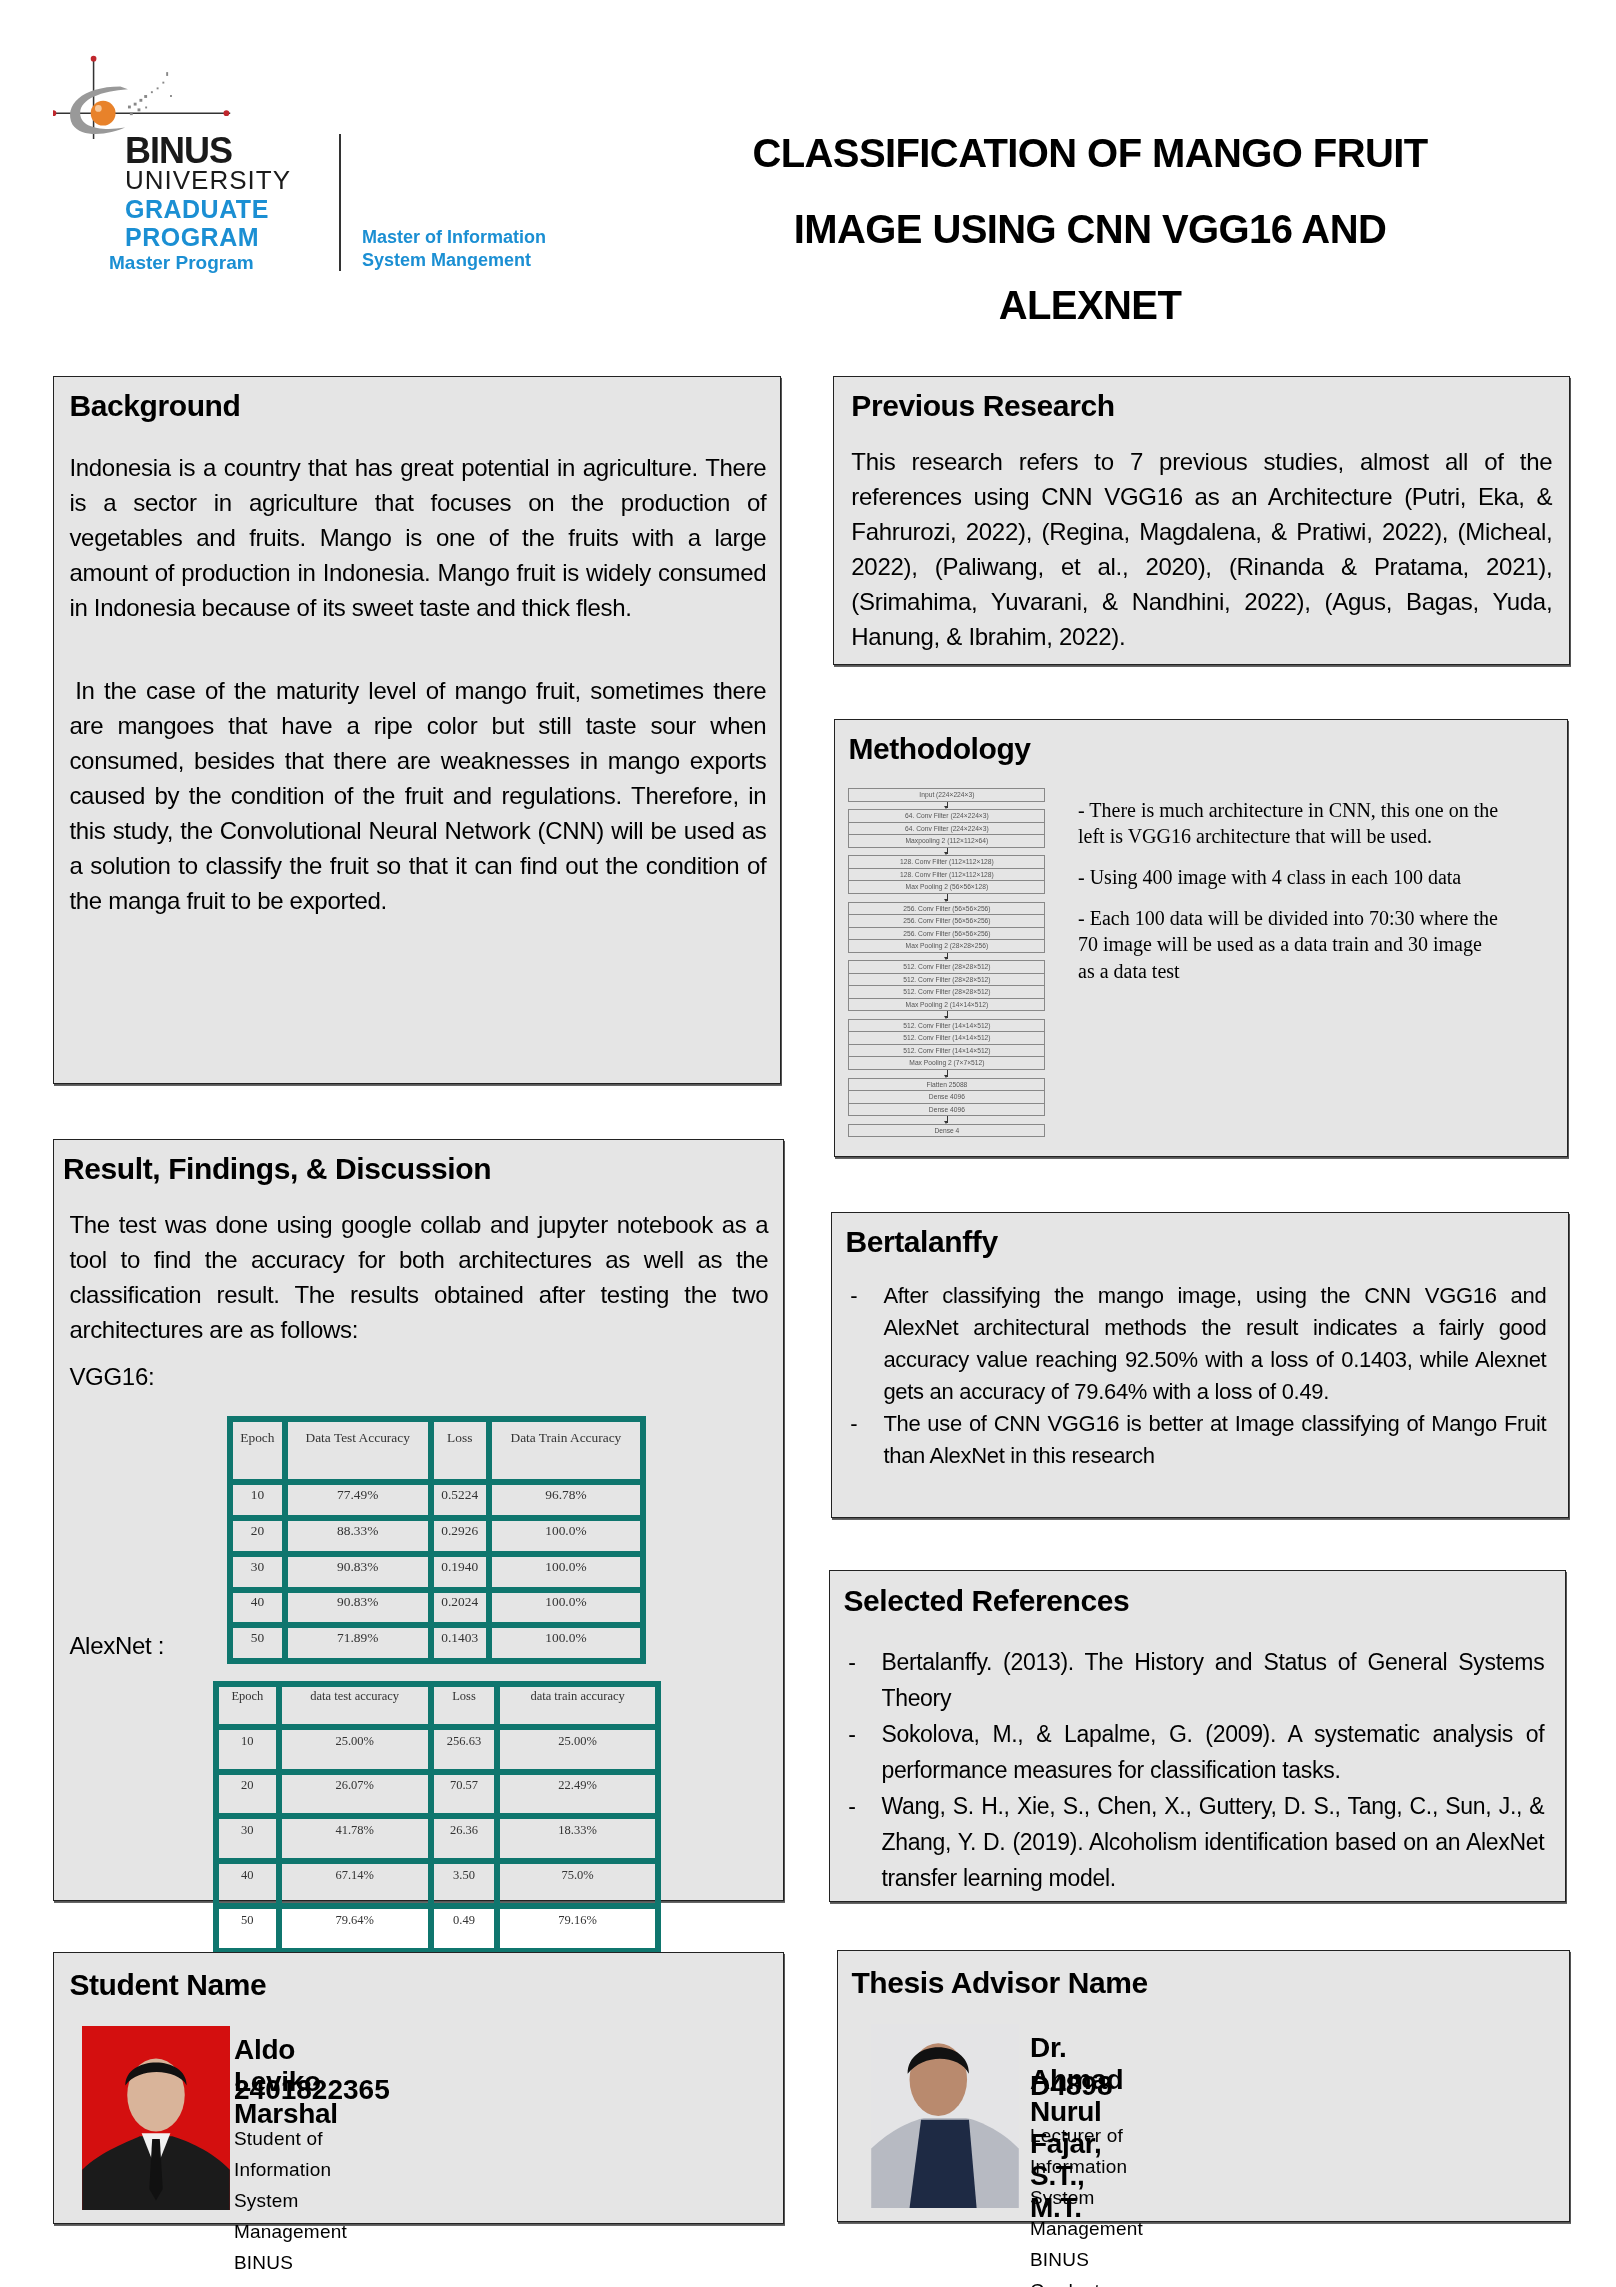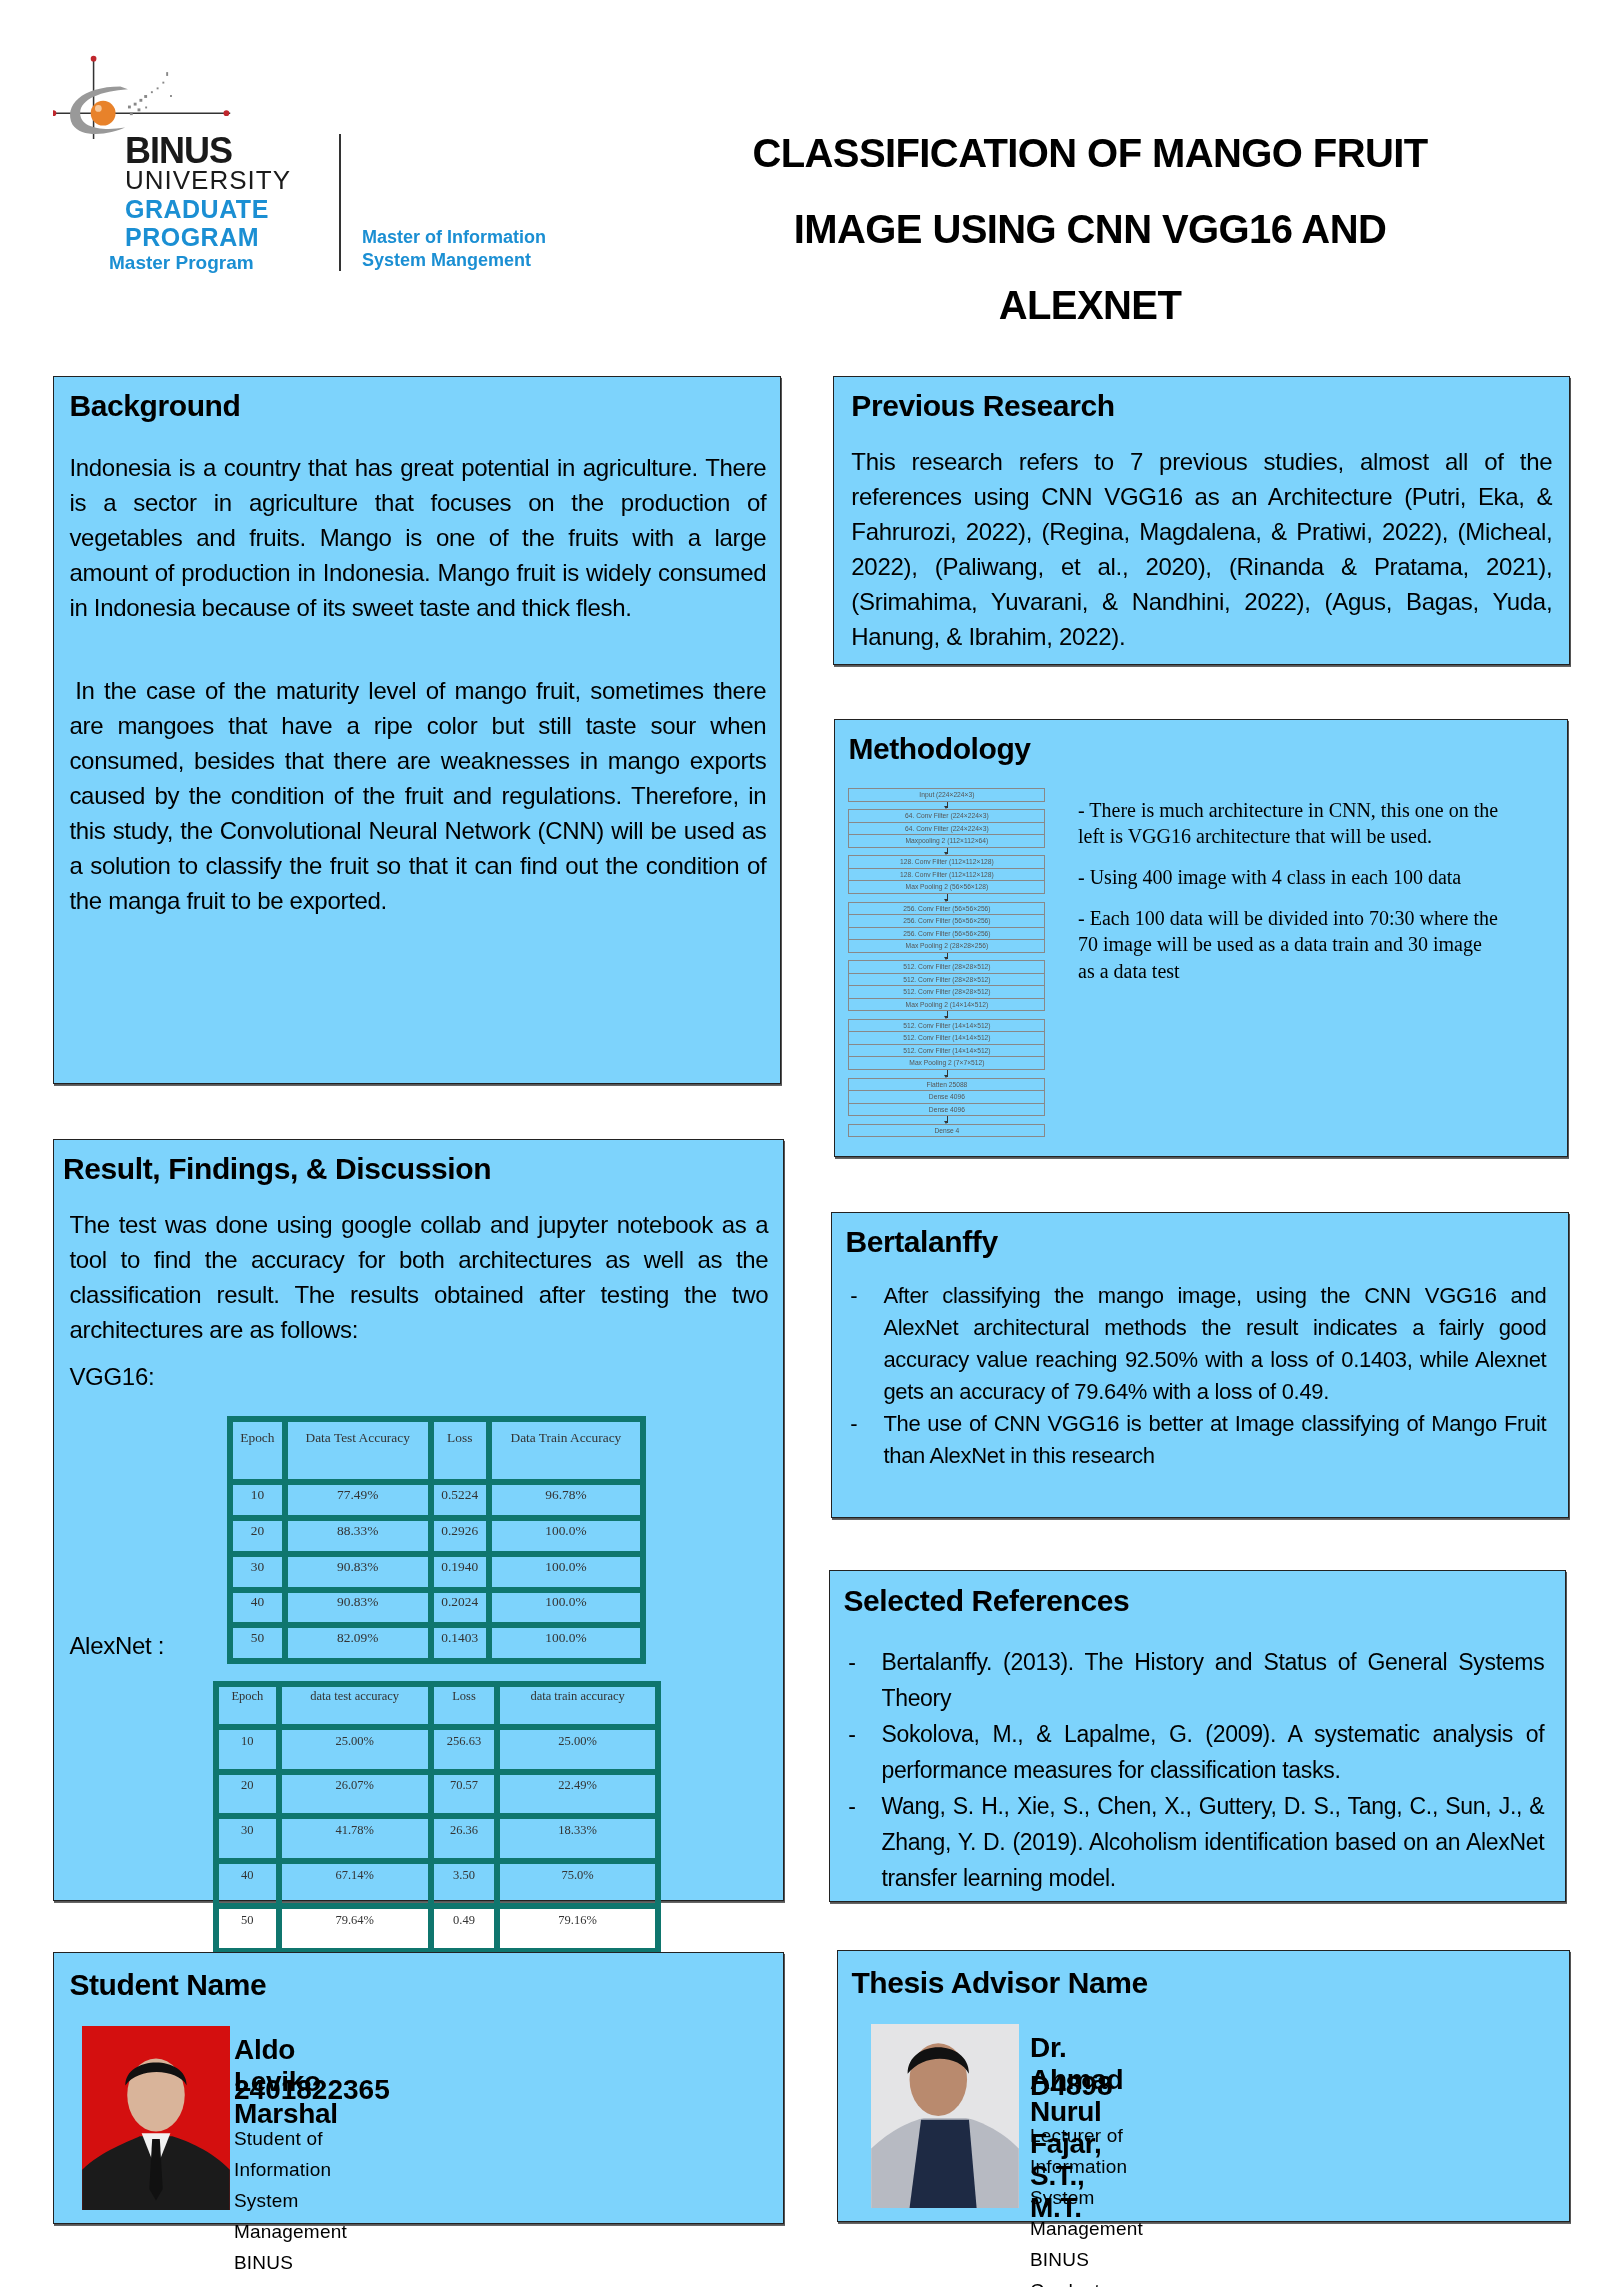--- a/index.html
+++ b/index.html
@@ -1,17 +1,17 @@
 <!DOCTYPE html>
 <html><head>
 <meta charset="utf-8">
 <style>
   html, body { margin: 0; padding: 0; background: #ffffff; }
   body { width: 1617px; height: 2287px; position: relative; overflow: hidden; font-family: "Liberation Sans", "DejaVu Sans", sans-serif; color: #000; }
-  .box { position: absolute; border: 1.9px solid #222; box-sizing: border-box; background: #7dd3fc; box-shadow: 1px 1.9px 0 #555; }
+  .box { position: absolute; border: 1.9px solid #222; box-sizing: border-box; background: #e5e5e5; box-shadow: 1px 1.9px 0 #555; }
   .box h2 { margin: 0; font-family: "Liberation Sans", sans-serif; font-weight: bold; font-size: 30px; letter-spacing: -0.4px; }
   .para { font-size: 24px; line-height: 35px; text-align: justify; margin: 0; letter-spacing: -0.3px; }
   .bullets { list-style: none; margin: 0; padding: 0; }
   .bullets li { position: relative; padding-left: 38px; font-size: 22px; line-height: 32px; text-align: justify; letter-spacing: -0.3px; }
   .bullets li::before { content: "-"; position: absolute; left: 4.8px; top: 0; }
 
   
   .logo { position: absolute; left: 53px; top: 53px; width: 538px; height: 231px; }
   .logo .binus { position: absolute; left: 72px; top: 77px; font-weight: bold; font-size: 36px; letter-spacing: -1px; color: #1a1a1a; }
   .logo .univ { position: absolute; left: 72px; top: 112px; font-size: 26px; letter-spacing: 1px; color: #1a1a1a; }
@@ -199,21 +199,21 @@
           <td>100.0%</td>
         </tr>
       <tr>
           <td>40</td>
           <td>90.83%</td>
           <td>0.2024</td>
           <td>100.0%</td>
         </tr>
       <tr>
           <td>50</td>
-          <td>82.09%</td>
+          <td>71.89%</td>
           <td>0.1403</td>
           <td>100.0%</td>
         </tr>
     </tbody>
   </table>
   <div class="para" style="position:absolute;left:15.4px;top:488px;">AlexNet :</div>
   <table class="res alex">
     <thead>
         <tr>
       <th>Epoch</th>

